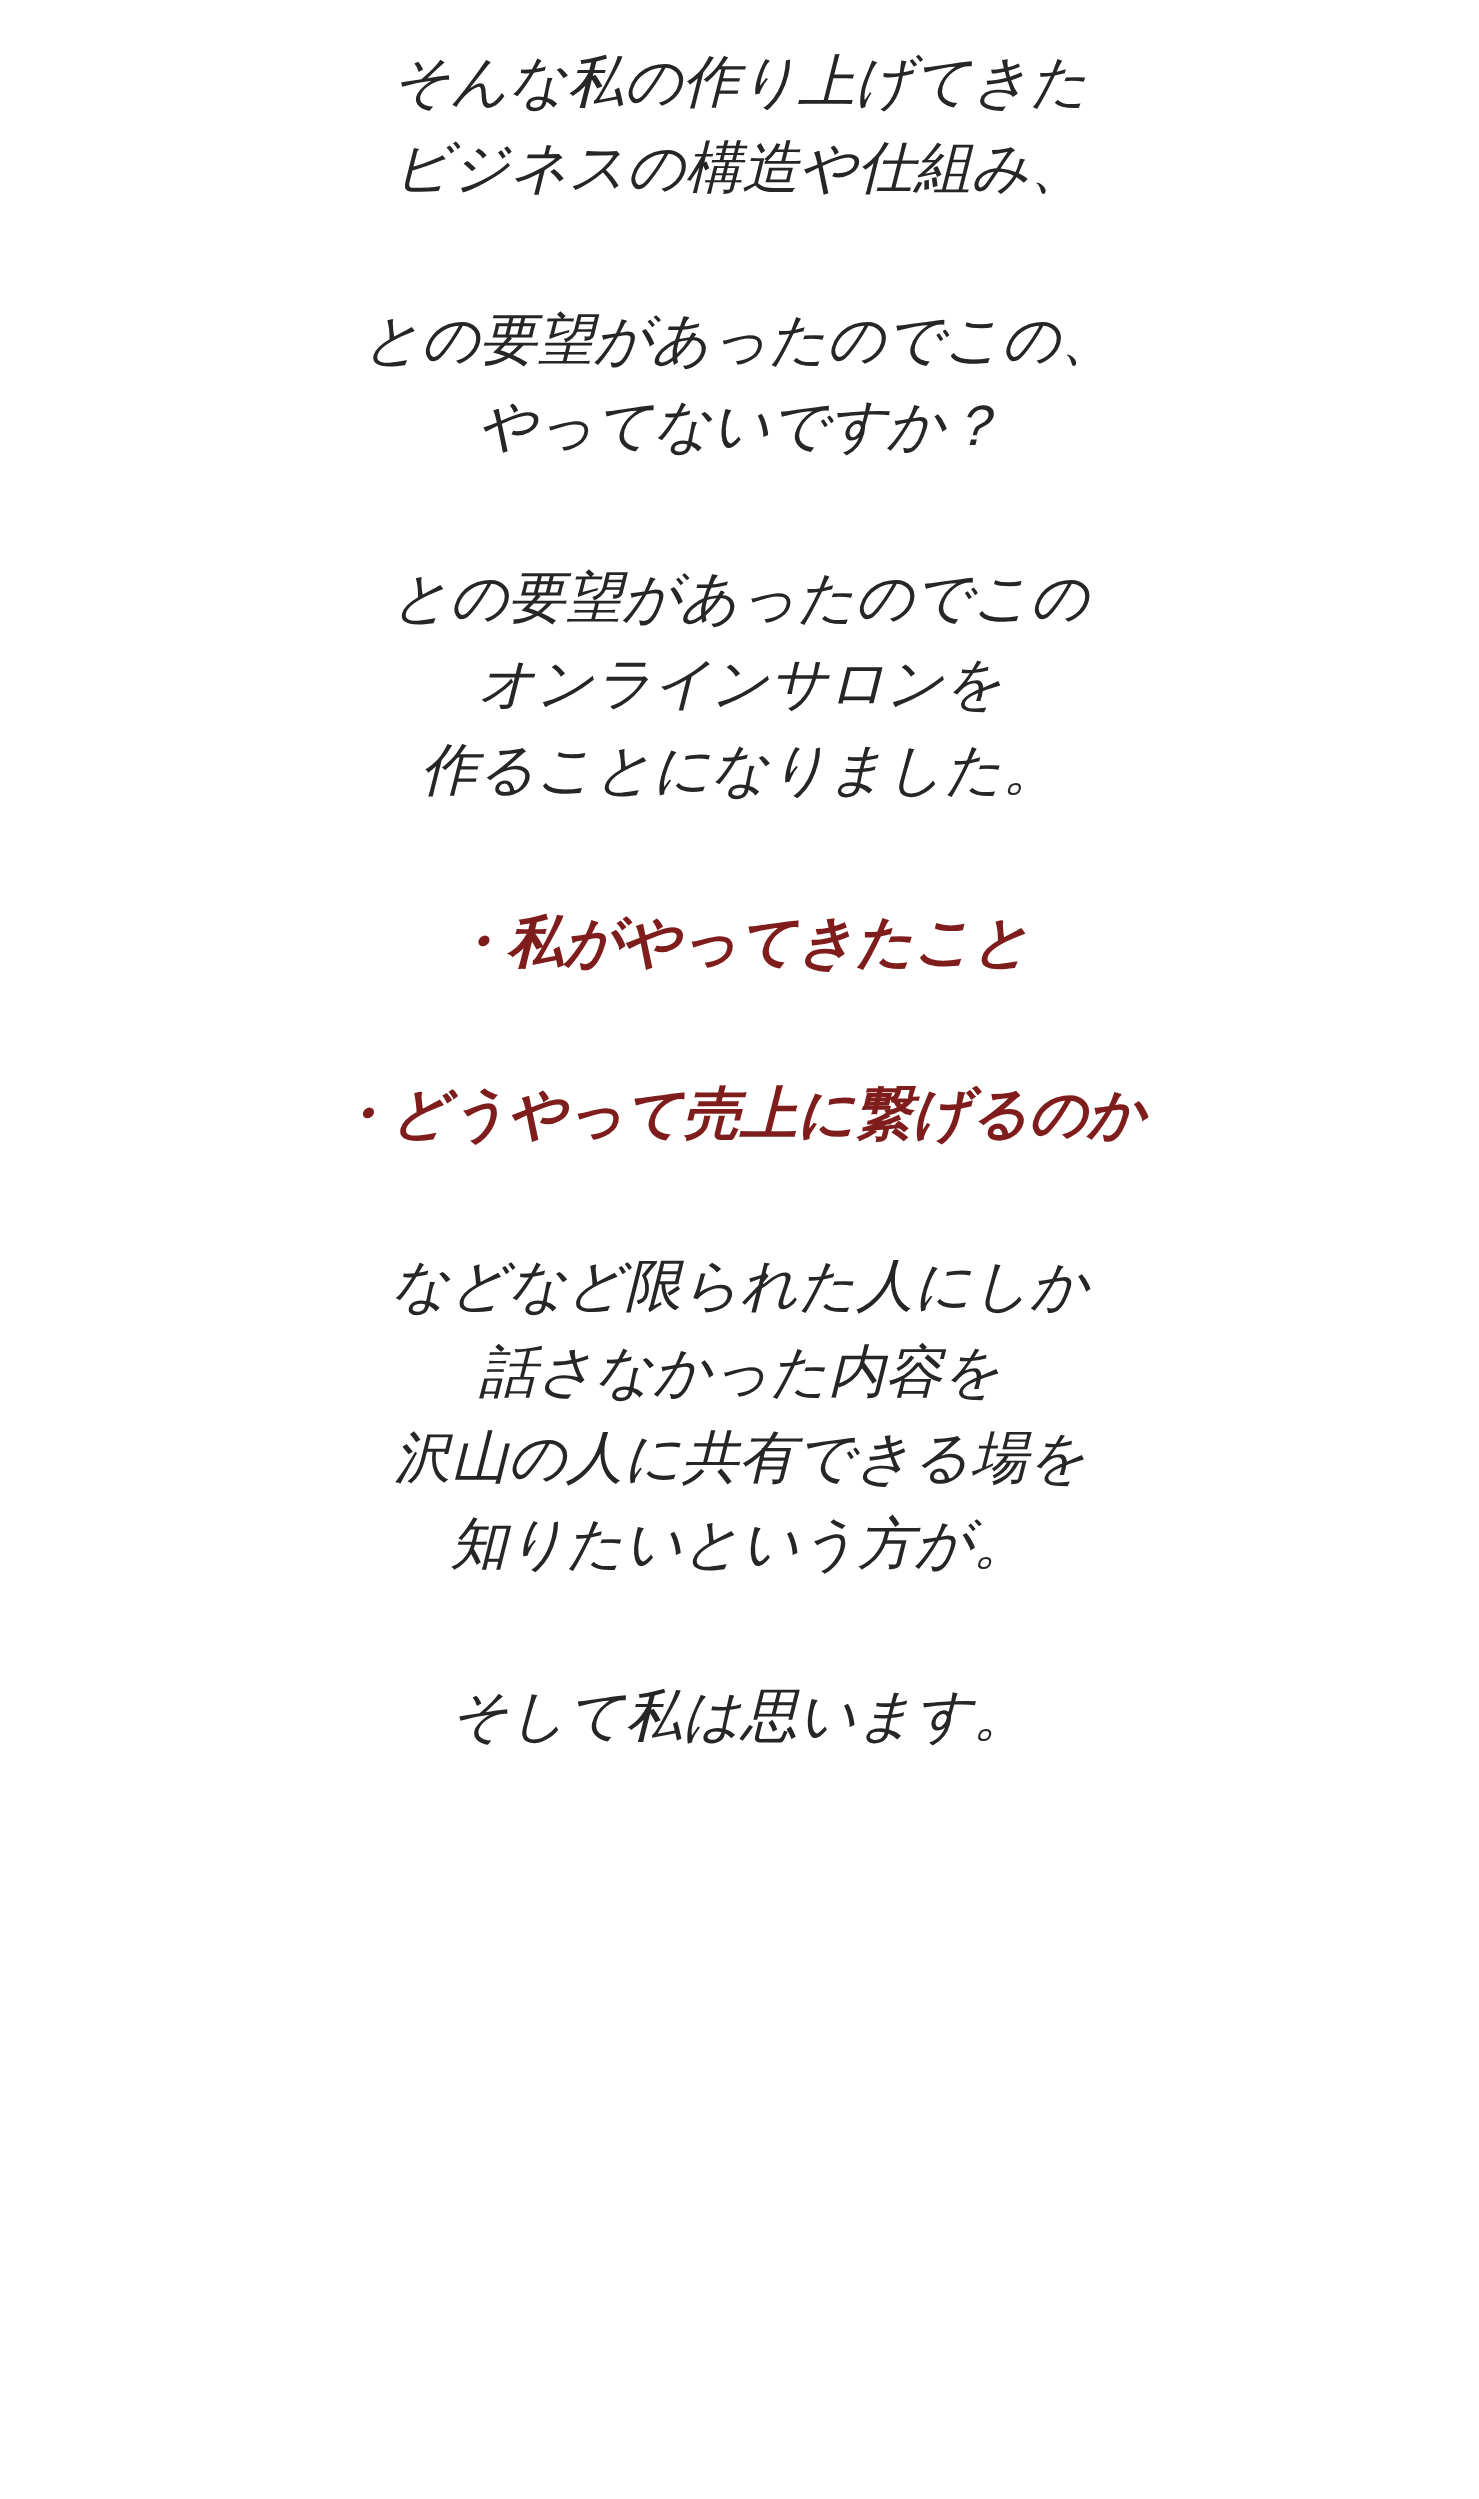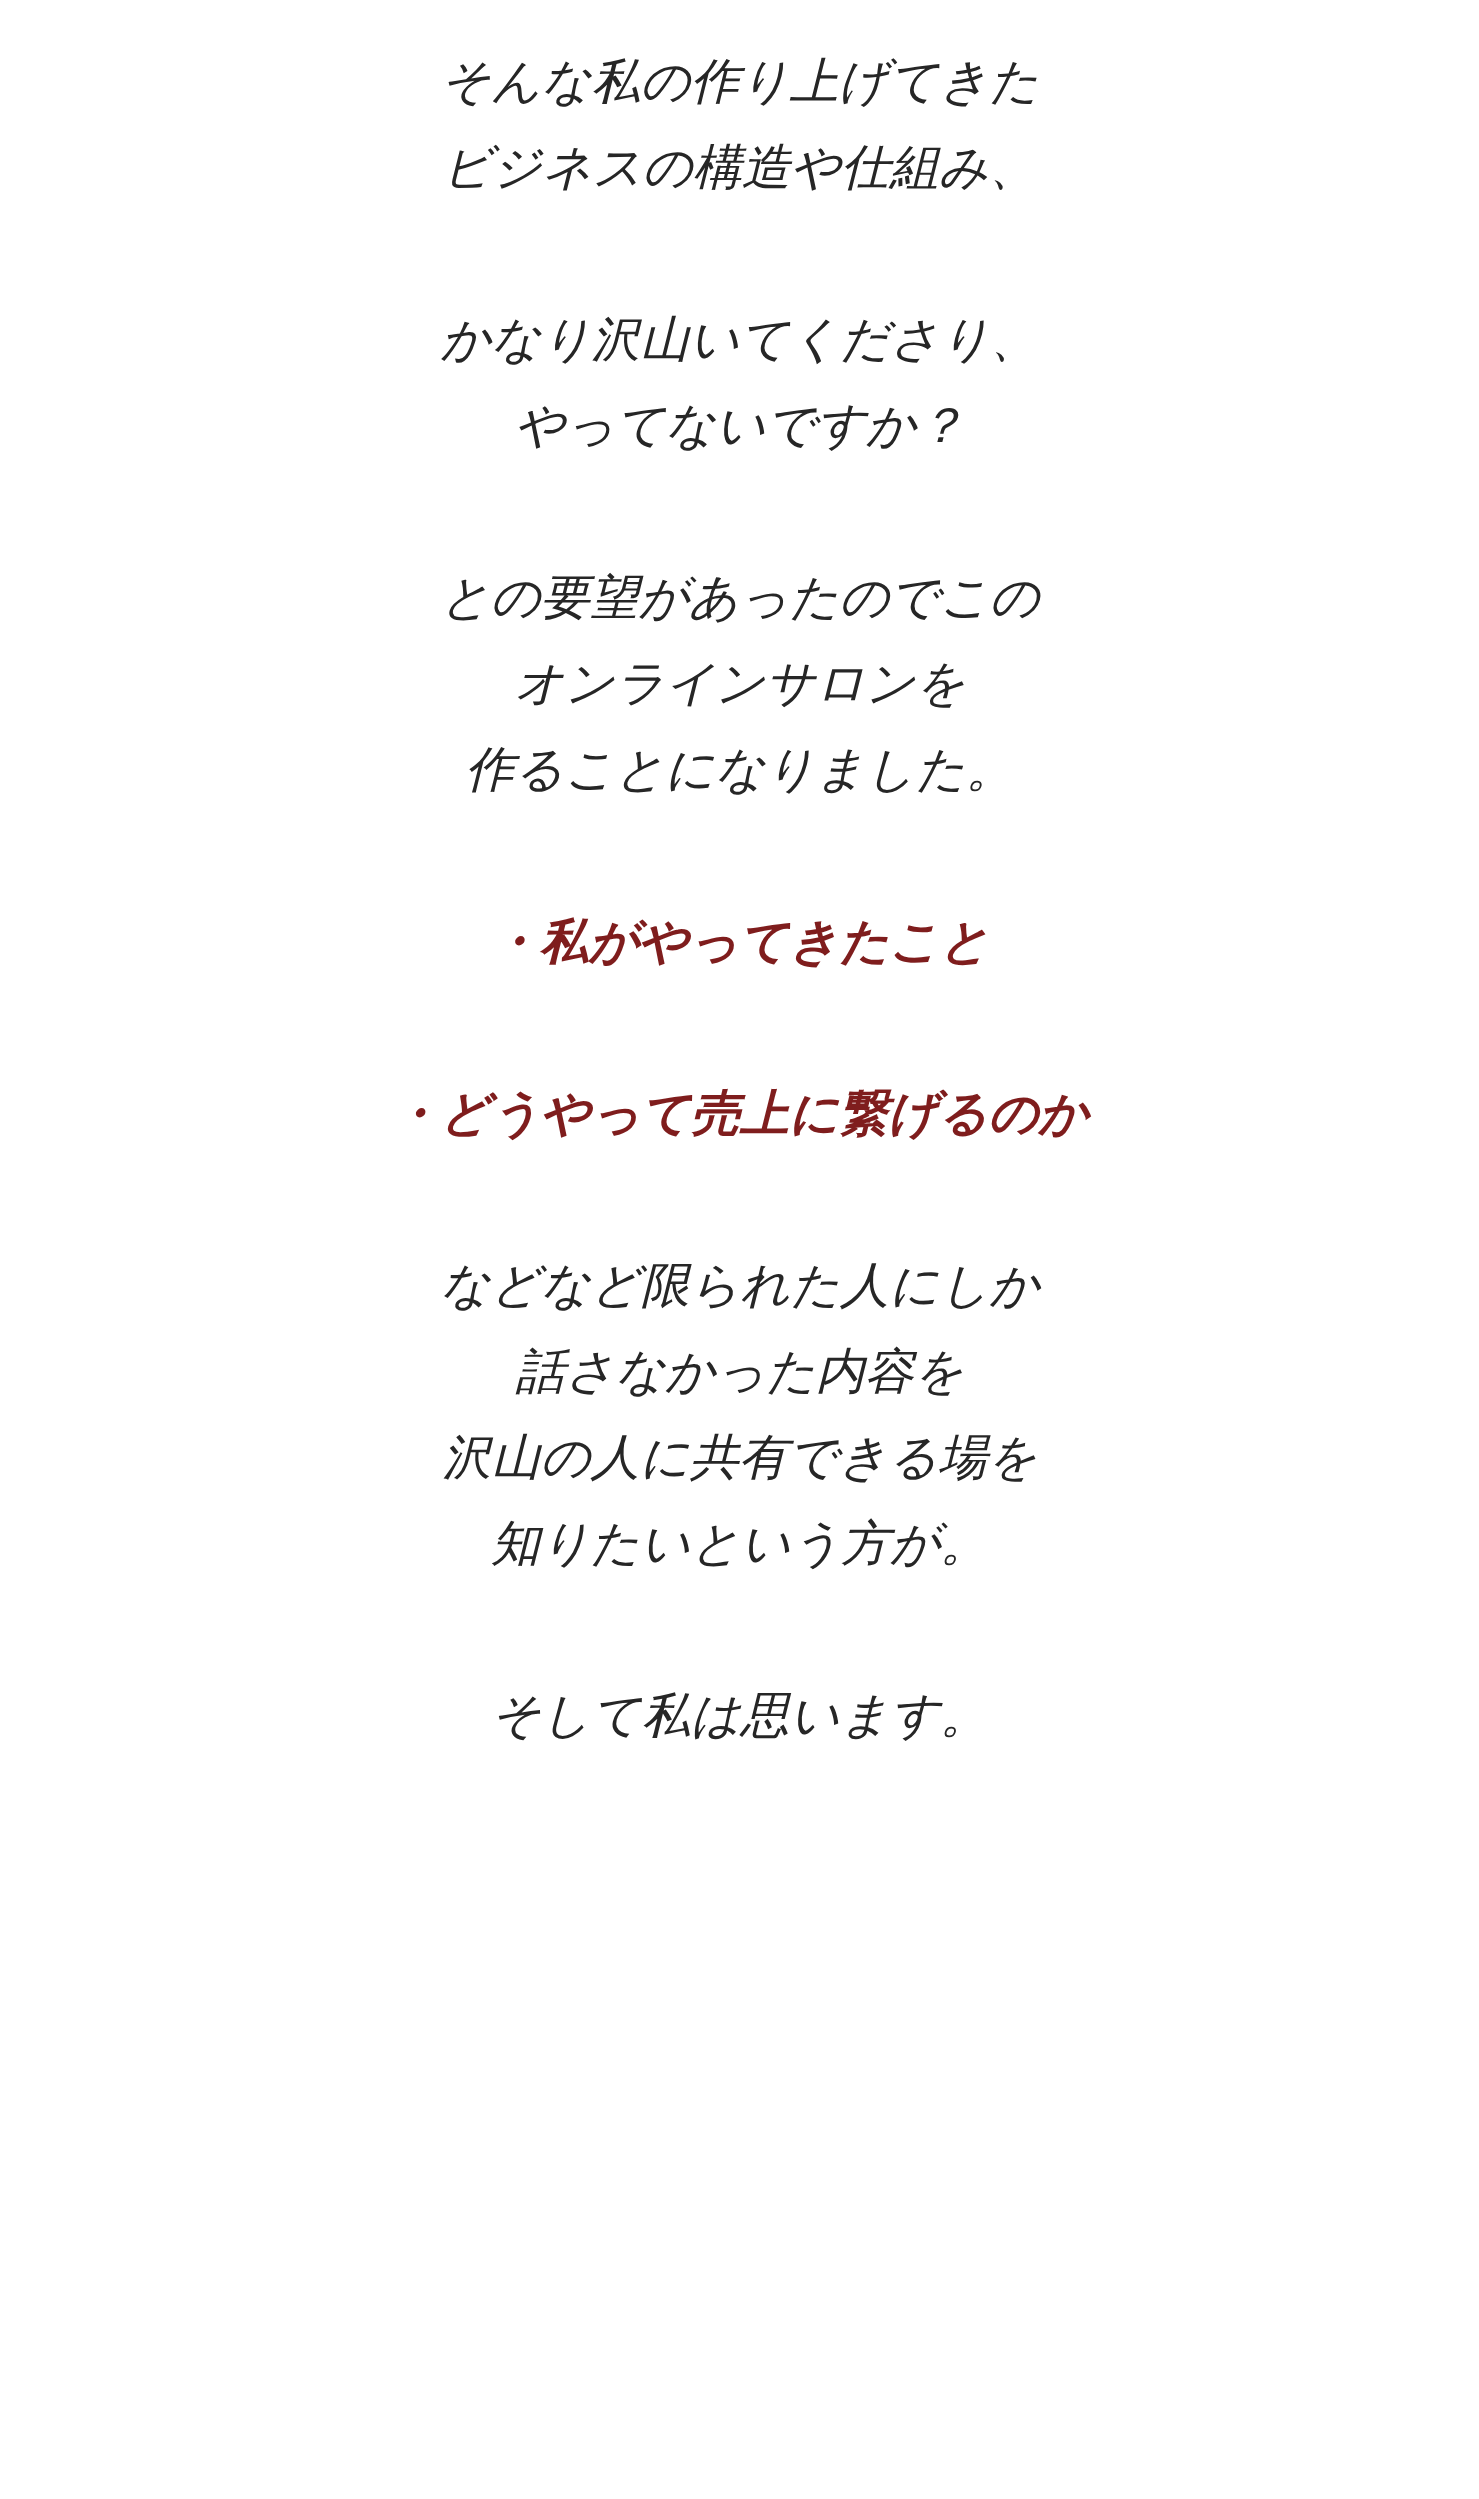--- a/index.html
+++ b/index.html
@@ -10,21 +10,21 @@
   body {
     width: 1480px;
     height: 2500px;
     font-family: "Liberation Sans", sans-serif;
   }
   .article {
     box-sizing: border-box;
     padding-top: 38px;
     width: 100%;
     text-align: center;
-    font-size: 49px;
+    font-size: 57px;
     line-height: 86px;
     font-style: italic;
     color: #262626;
   }
   .paragraph {
     margin: 0 0 86px 0;
   }
   .line {
     white-space: nowrap;
   }
@@ -35,21 +35,21 @@
 </style>
 </head>
 <body>
 
 <div class="article">
     <div class="paragraph normal">
       <div class="line">そんな私の作り上げてきた</div>
       <div class="line">ビジネスの構造や仕組み、</div>
     </div>
     <div class="paragraph normal">
-      <div class="line">かなり沢山いてくださり、</div>
+      <div class="line">との要望があったのでこの、</div>
       <div class="line">やってないですか？</div>
     </div>
     <div class="paragraph normal">
       <div class="line">との要望があったのでこの</div>
       <div class="line">オンラインサロンを</div>
       <div class="line">作ることになりました。</div>
     </div>
     <div class="paragraph highlight">
       <div class="line">・私がやってきたこと</div>
     </div>

